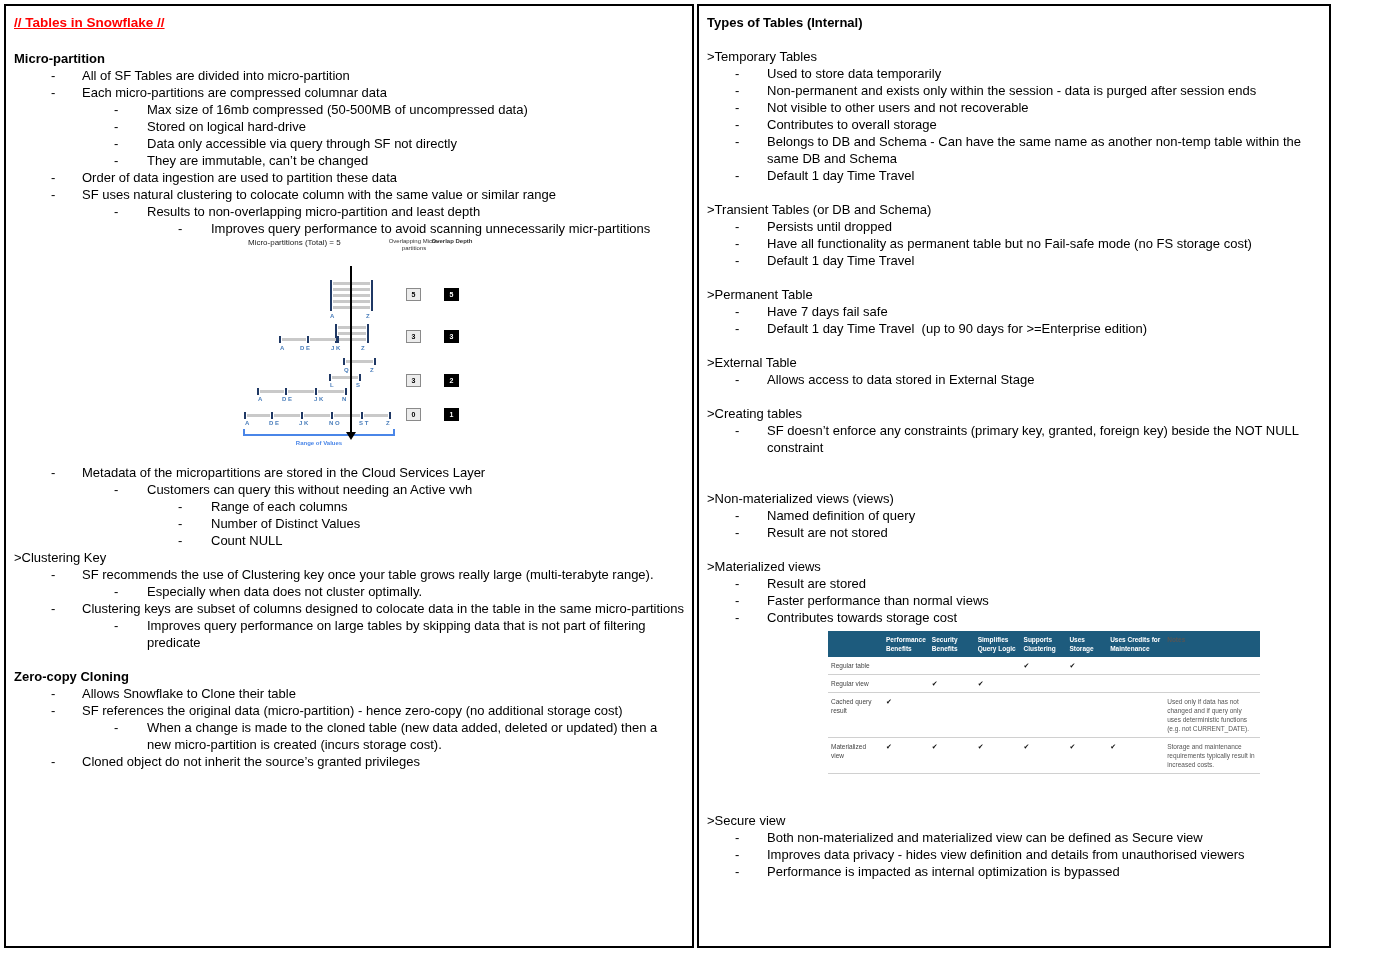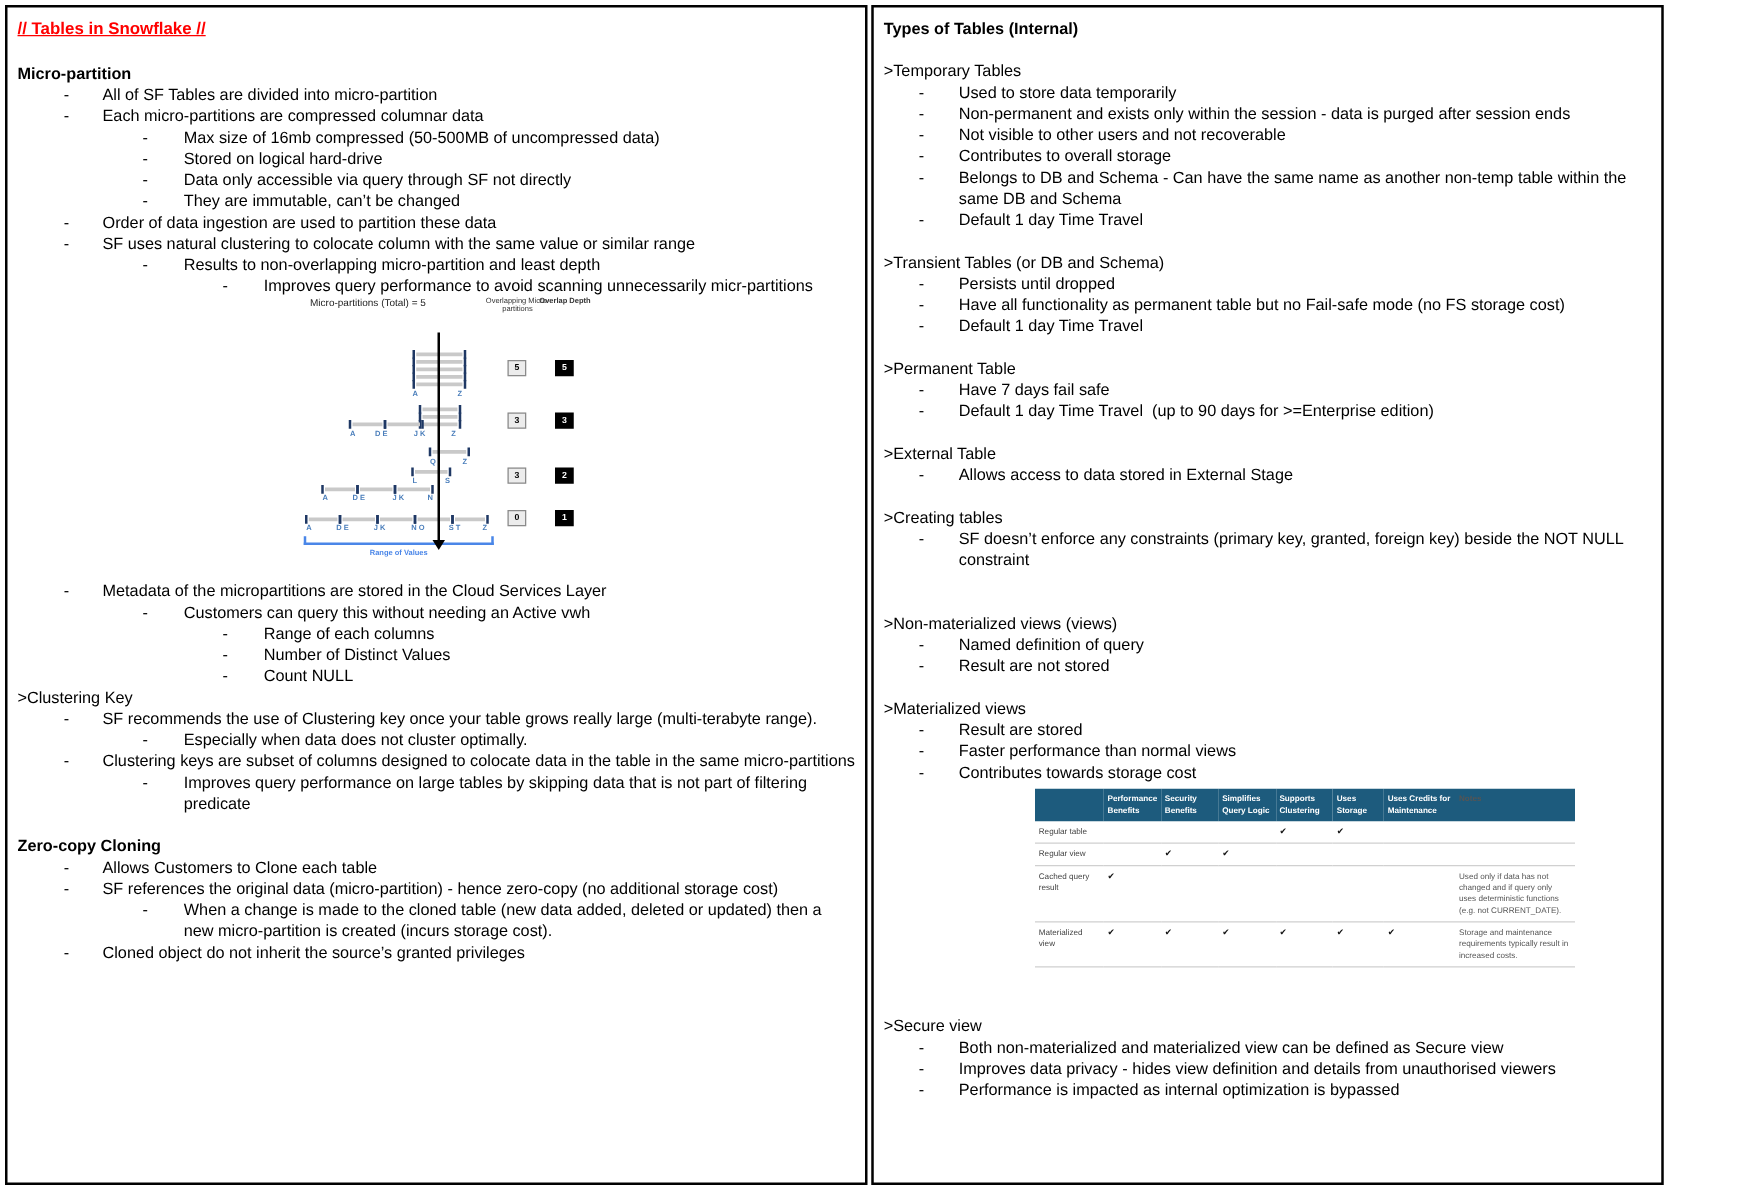--- a/index.html
+++ b/index.html
@@ -251,21 +251,21 @@
           <span class="tx">Clustering keys are subset of columns designed to colocate data in the table in the same micro-partitions</span>
         </div>
         <div class="li l2">
           <span class="dash">-</span>
           <span class="tx">Improves query performance on large tables by skipping data that is not part of filtering predicate</span>
         </div>
         <div class="gap"></div>
         <div class="heading">Zero-copy Cloning</div>
         <div class="li l1">
           <span class="dash">-</span>
-          <span class="tx">Allows Customers to Clone each table</span>
+          <span class="tx">Allows Snowflake to Clone their table</span>
         </div>
         <div class="li l1">
           <span class="dash">-</span>
           <span class="tx">SF references the original data (micro-partition) - hence zero-copy (no additional storage cost)</span>
         </div>
         <div class="li l2">
           <span class="dash">-</span>
           <span class="tx">When a change is made to the cloned table (new data added, deleted or updated) then a new micro-partition is created (incurs storage cost).</span>
         </div>
         <div class="li l1">

